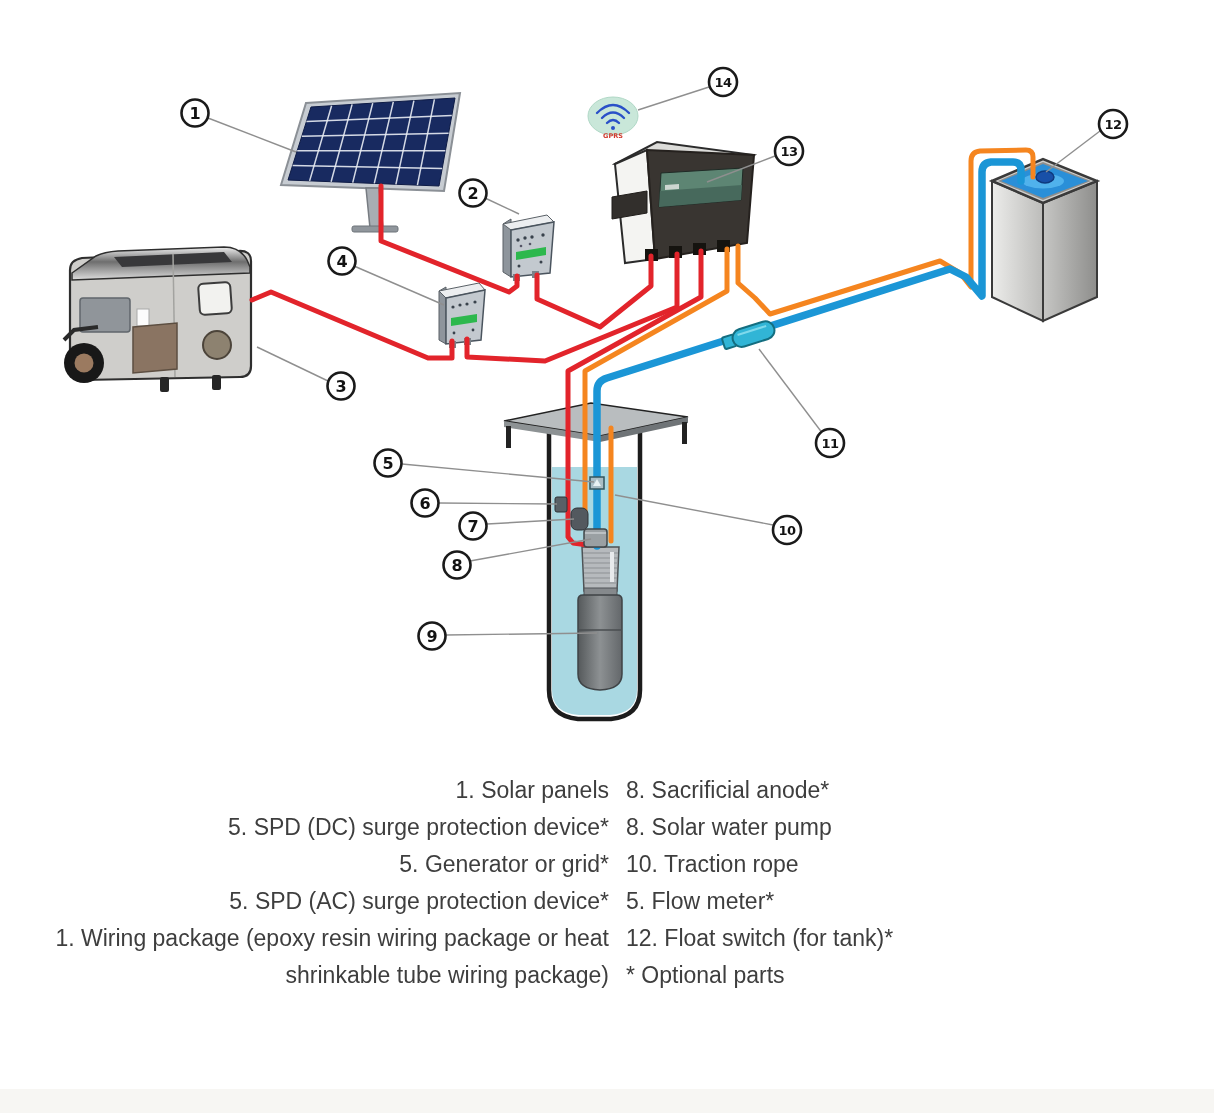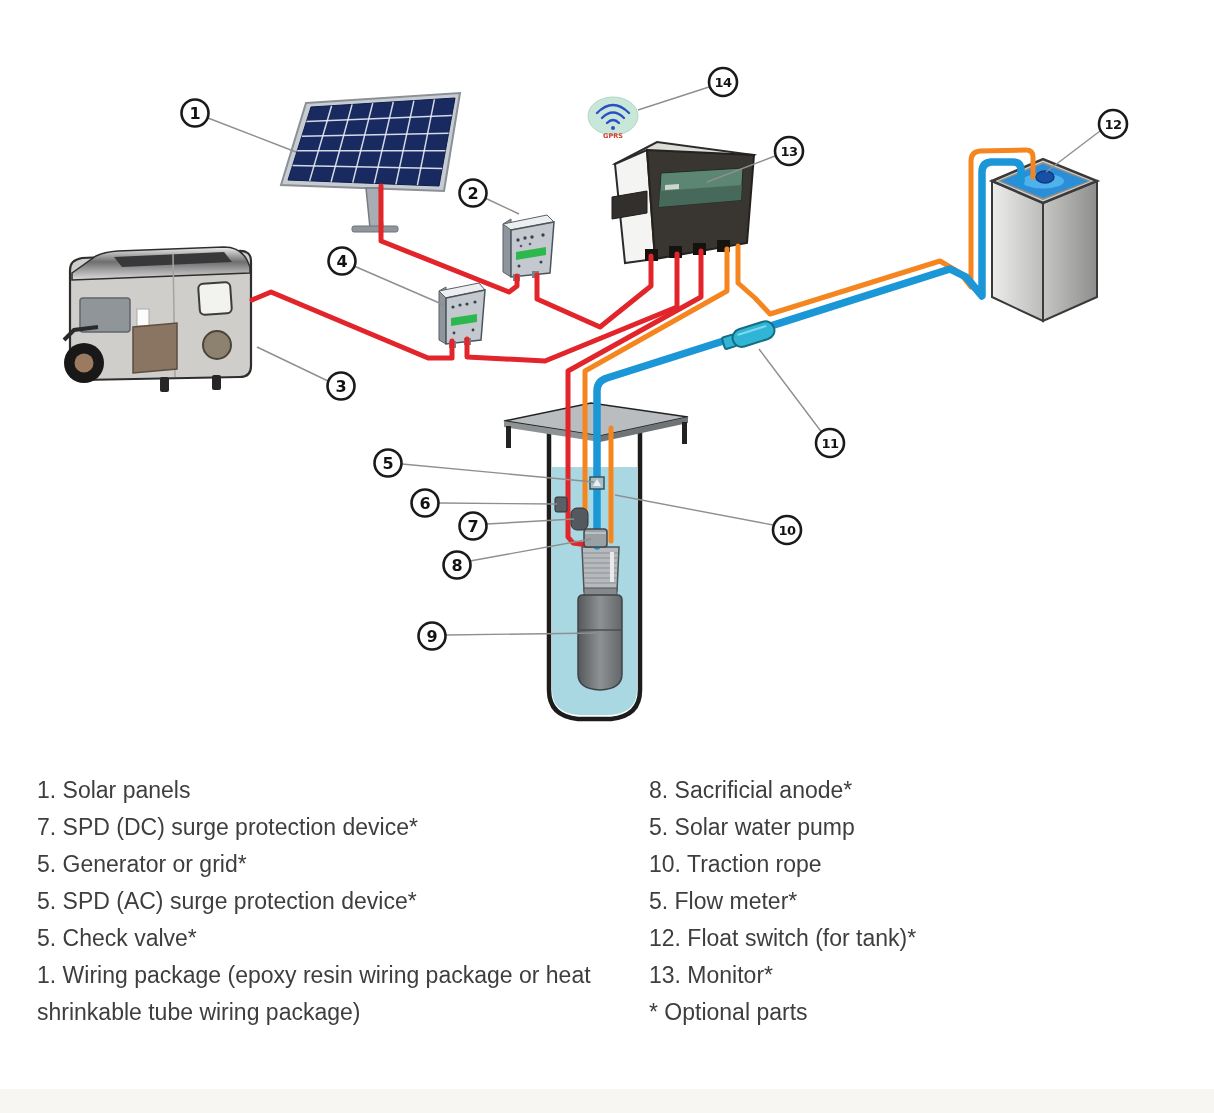--- a/index.html
+++ b/index.html
@@ -1,22 +1,22 @@
 <!DOCTYPE html>
 <html><head>
 <meta charset="utf-8">
 <style>
   html,body{margin:0;padding:0;background:#fff;}
   .stage{position:relative;width:1214px;height:1113px;background:#fff;overflow:hidden;
          font-family:"Liberation Sans",sans-serif;}
   .stage svg{position:absolute;top:0;left:0;}
   .legend{position:absolute;top:772px;left:0;width:100%;color:#3e3e3e;font-size:23px;}
   .legend .col{position:absolute;top:0;}
-  .legend .col-left{left:37px;width:572px;}
-  .legend .col-right{left:649px;width:560px;}
+  .legend .col-left{left:37px;width:572px;text-align:right;}
+  .legend .col-right{left:626px;width:560px;}
   .legend .item{line-height:37px;}
   .footer-strip{position:absolute;left:0;top:1089px;width:1214px;height:24px;background:#f7f6f3;}
   .lbl circle{fill:#fff;stroke:#1a1a1a;stroke-width:2.6;}
   .lbl text{font-family:"DejaVu Sans",sans-serif;font-weight:bold;font-size:16px;fill:#121212;text-anchor:middle;}
   .lbl.small text{font-size:13px;letter-spacing:-0.5px;}
   .leader{stroke:#8f8f8f;stroke-width:1.4;fill:none;}
   .gprs-t{font-family:"DejaVu Sans",sans-serif;font-weight:bold;font-size:6.5px;fill:#d23a2e;text-anchor:middle;}
   .grid{stroke:#e9edf4;stroke-width:1.5;opacity:.9;}
 </style>
 </head>
@@ -282,32 +282,30 @@
       </g>
   <g class="lbl small" transform="translate(723,82)">
         <circle r="14"></circle>
         <text y="5">14</text>
       </g>
 </svg>
 
 <div class="legend">
   <div class="col col-left">
     <div class="item">1. Solar panels</div>
-    <div class="item">7. SPD (DC) surge protection device*</div>
+    <div class="item">5. SPD (DC) surge protection device*</div>
     <div class="item">5. Generator or grid*</div>
     <div class="item">5. SPD (AC) surge protection device*</div>
-    <div class="item">5. Check valve*</div>
     <div class="item">1. Wiring package (epoxy resin wiring package or heat shrinkable tube wiring package)</div>
   </div>
   <div class="col col-right">
     <div class="item">8. Sacrificial anode*</div>
-    <div class="item">5. Solar water pump</div>
+    <div class="item">8. Solar water pump</div>
     <div class="item">10. Traction rope</div>
     <div class="item">5. Flow meter*</div>
     <div class="item">12. Float switch (for tank)*</div>
-    <div class="item">13. Monitor*</div>
     <div class="item">* Optional parts</div>
   </div>
 </div>
 
 <div class="footer-strip"></div>
 
 </div>
 
 </body></html>

